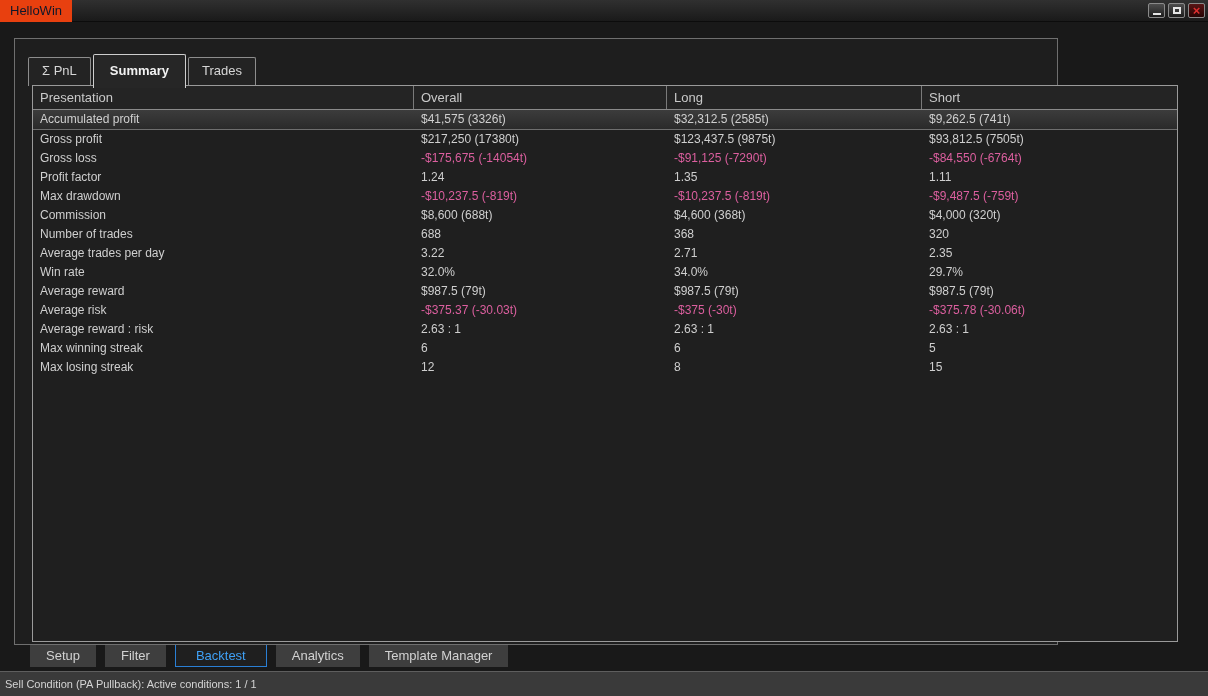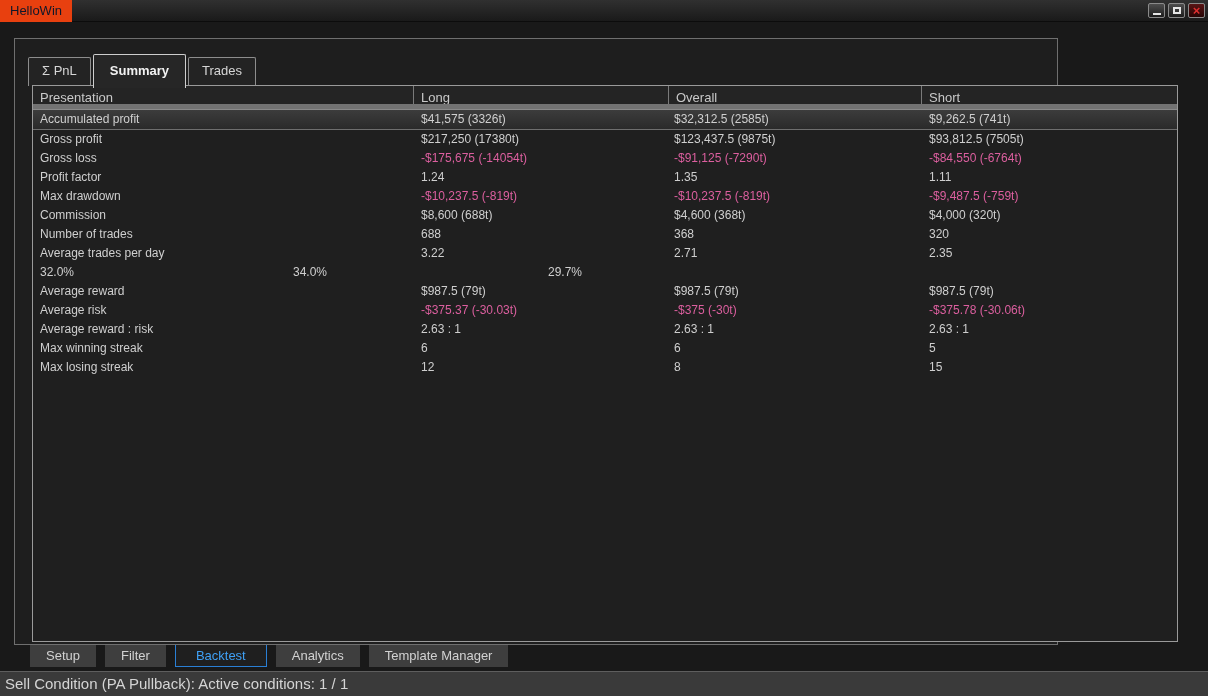--- a/index.html
+++ b/index.html
@@ -56,21 +56,21 @@
   .ttab.active {
     background: #262626; color: #f2f2f2; font-weight: bold;
     border-color: #cdcdcd; padding: 8px 16px 10px 16px; z-index: 3;
     margin-bottom: -2px;
   }
   
   .table {
     position: absolute; left: 17px; top: 46px; width: 1146px; height: 557px;
     background: #1f1f1f; border: 1px solid #9a9a9a; z-index: 2;
   }
-  .thead { display: flex; height: 24px; background: #242424; border-bottom: 6px solid #737373; }
+  .thead { display: flex; height: 24px; background: #242424; border-bottom: 1px solid #737373; }
   .th {
     font-size: 13px; color: #c9c9c9; line-height: 23px; padding-left: 7px;
     border-right: 1px solid #7a7a7a; overflow: hidden; white-space: nowrap;
   }
   .th:last-child { border-right: none; }
   .c0 { width: 381px; } .c1 { width: 253px; } .c2 { width: 255px; } .c3 { width: 255px; flex: 1; }
   .tbody { position: relative; }
   .trow { display: flex; height: 19px; cursor: default; }
   .trow.selected {
     background: linear-gradient(#3c3c3c, #2a2a2a);
@@ -96,21 +96,21 @@
     background: #1f1f1f; color: #3fa0f5;
     border: 1px solid #2a7fd4; border-top: none;
     line-height: 21px; padding: 0 20px;
   }
   
   .statusbar {
     position: absolute; left: 0; top: 671px; width: 1208px; height: 25px;
     background: #3a3a3a; border-top: 1px solid #5e5e5e;
   }
   .statusbar .text {
-    font-size: 15px; color: #d4d4d4; line-height: 24px; padding-left: 5px;
+    font-size: 11px; color: #d4d4d4; line-height: 24px; padding-left: 5px;
   }
 </style>
 </head>
 <body>
 
 <div class="titlebar">
   <div class="app-title">HelloWin</div>
   <div class="window-controls">
     <div class="win-btn">
       <span class="bar"></span>
@@ -128,22 +128,22 @@
 
   <div class="top-tabs">
     <div class="ttab">Σ PnL</div>
     <div class="ttab active">Summary</div>
     <div class="ttab">Trades</div>
   </div>
 
   <div class="table">
     <div class="thead">
       <div class="th c0">Presentation</div>
+      <div class="th c1">Overall</div>
       <div class="th c2">Long</div>
-      <div class="th c1">Overall</div>
       <div class="th c3">Short</div>
     </div>
     <div class="tbody">
         <div class="trow selected">
           <div class="cell c0">Accumulated profit</div>
           <div class="cell c1">$41,575 (3326t)</div>
           <div class="cell c2">$32,312.5 (2585t)</div>
           <div class="cell c3">$9,262.5 (741t)</div>
         </div>
         <div class="trow">
@@ -182,20 +182,21 @@
           <div class="cell c2">368</div>
           <div class="cell c3">320</div>
         </div>
         <div class="trow">
           <div class="cell c0">Average trades per day</div>
           <div class="cell c1">3.22</div>
           <div class="cell c2">2.71</div>
           <div class="cell c3">2.35</div>
         </div>
         <div class="trow">
+          <div class="cell c0">Win rate</div>
           <div class="cell c1">32.0%</div>
           <div class="cell c2">34.0%</div>
           <div class="cell c3">29.7%</div>
         </div>
         <div class="trow">
           <div class="cell c0">Average reward</div>
           <div class="cell c1">$987.5 (79t)</div>
           <div class="cell c2">$987.5 (79t)</div>
           <div class="cell c3">$987.5 (79t)</div>
         </div>

